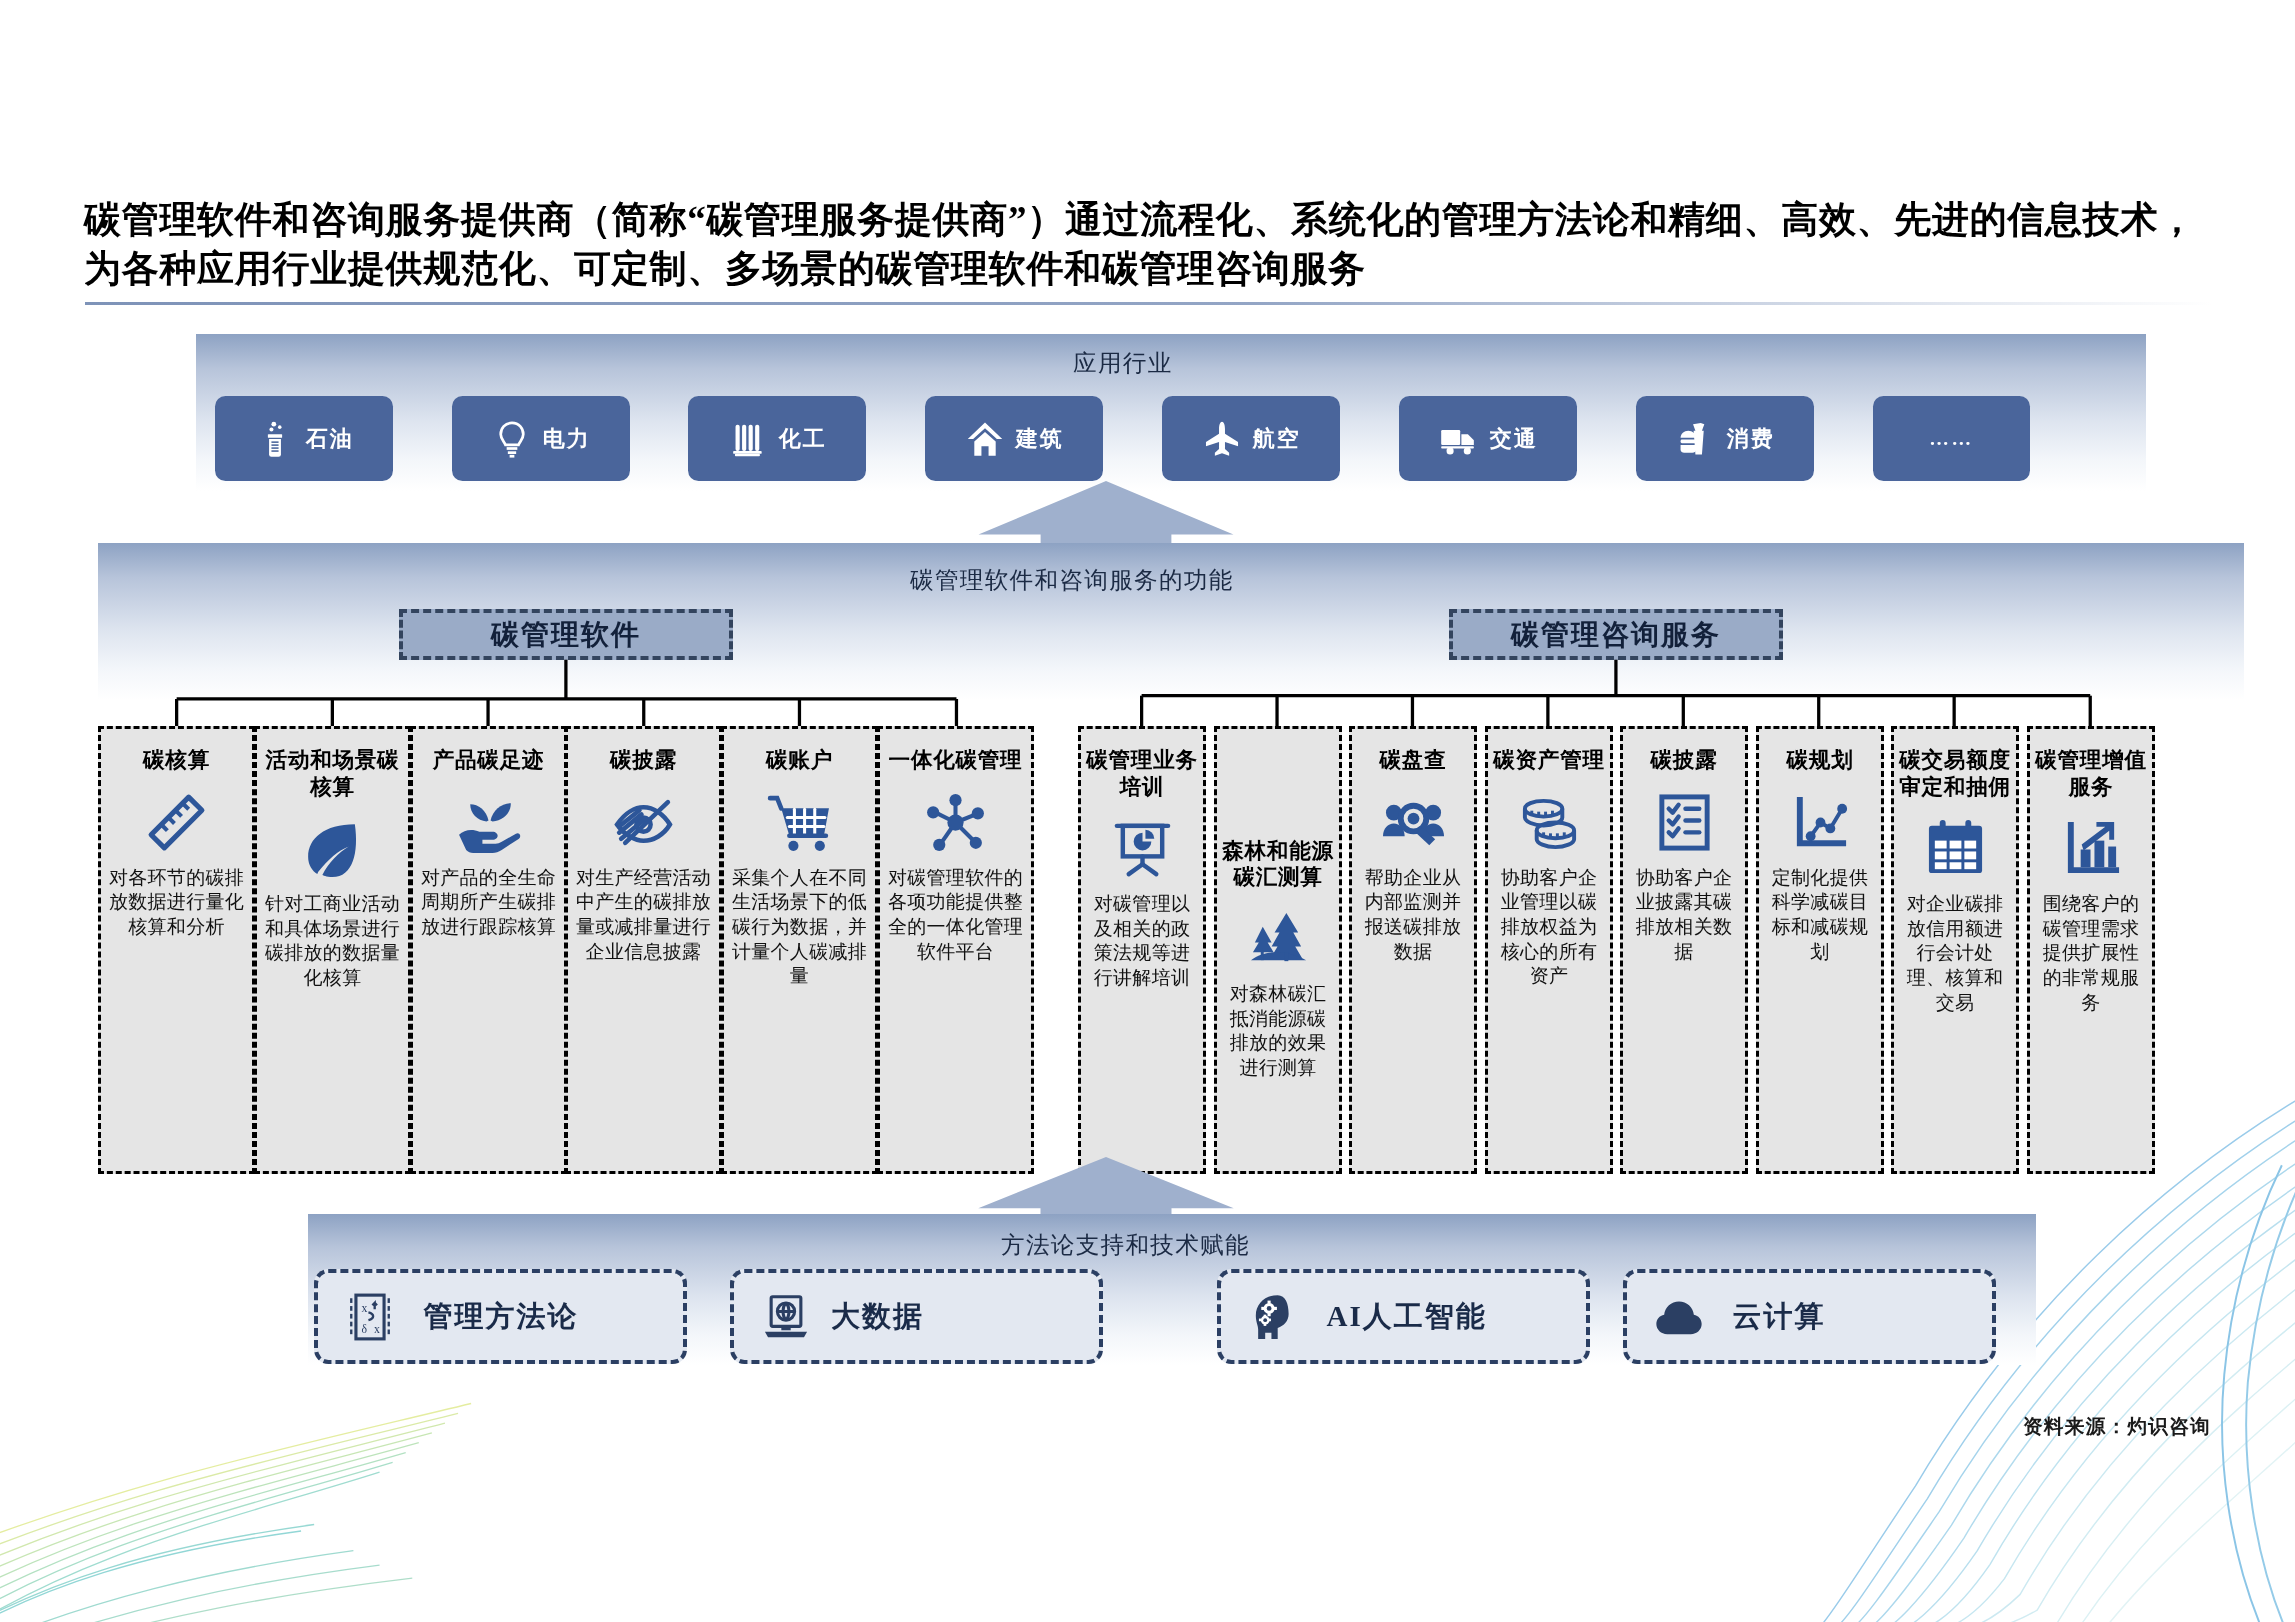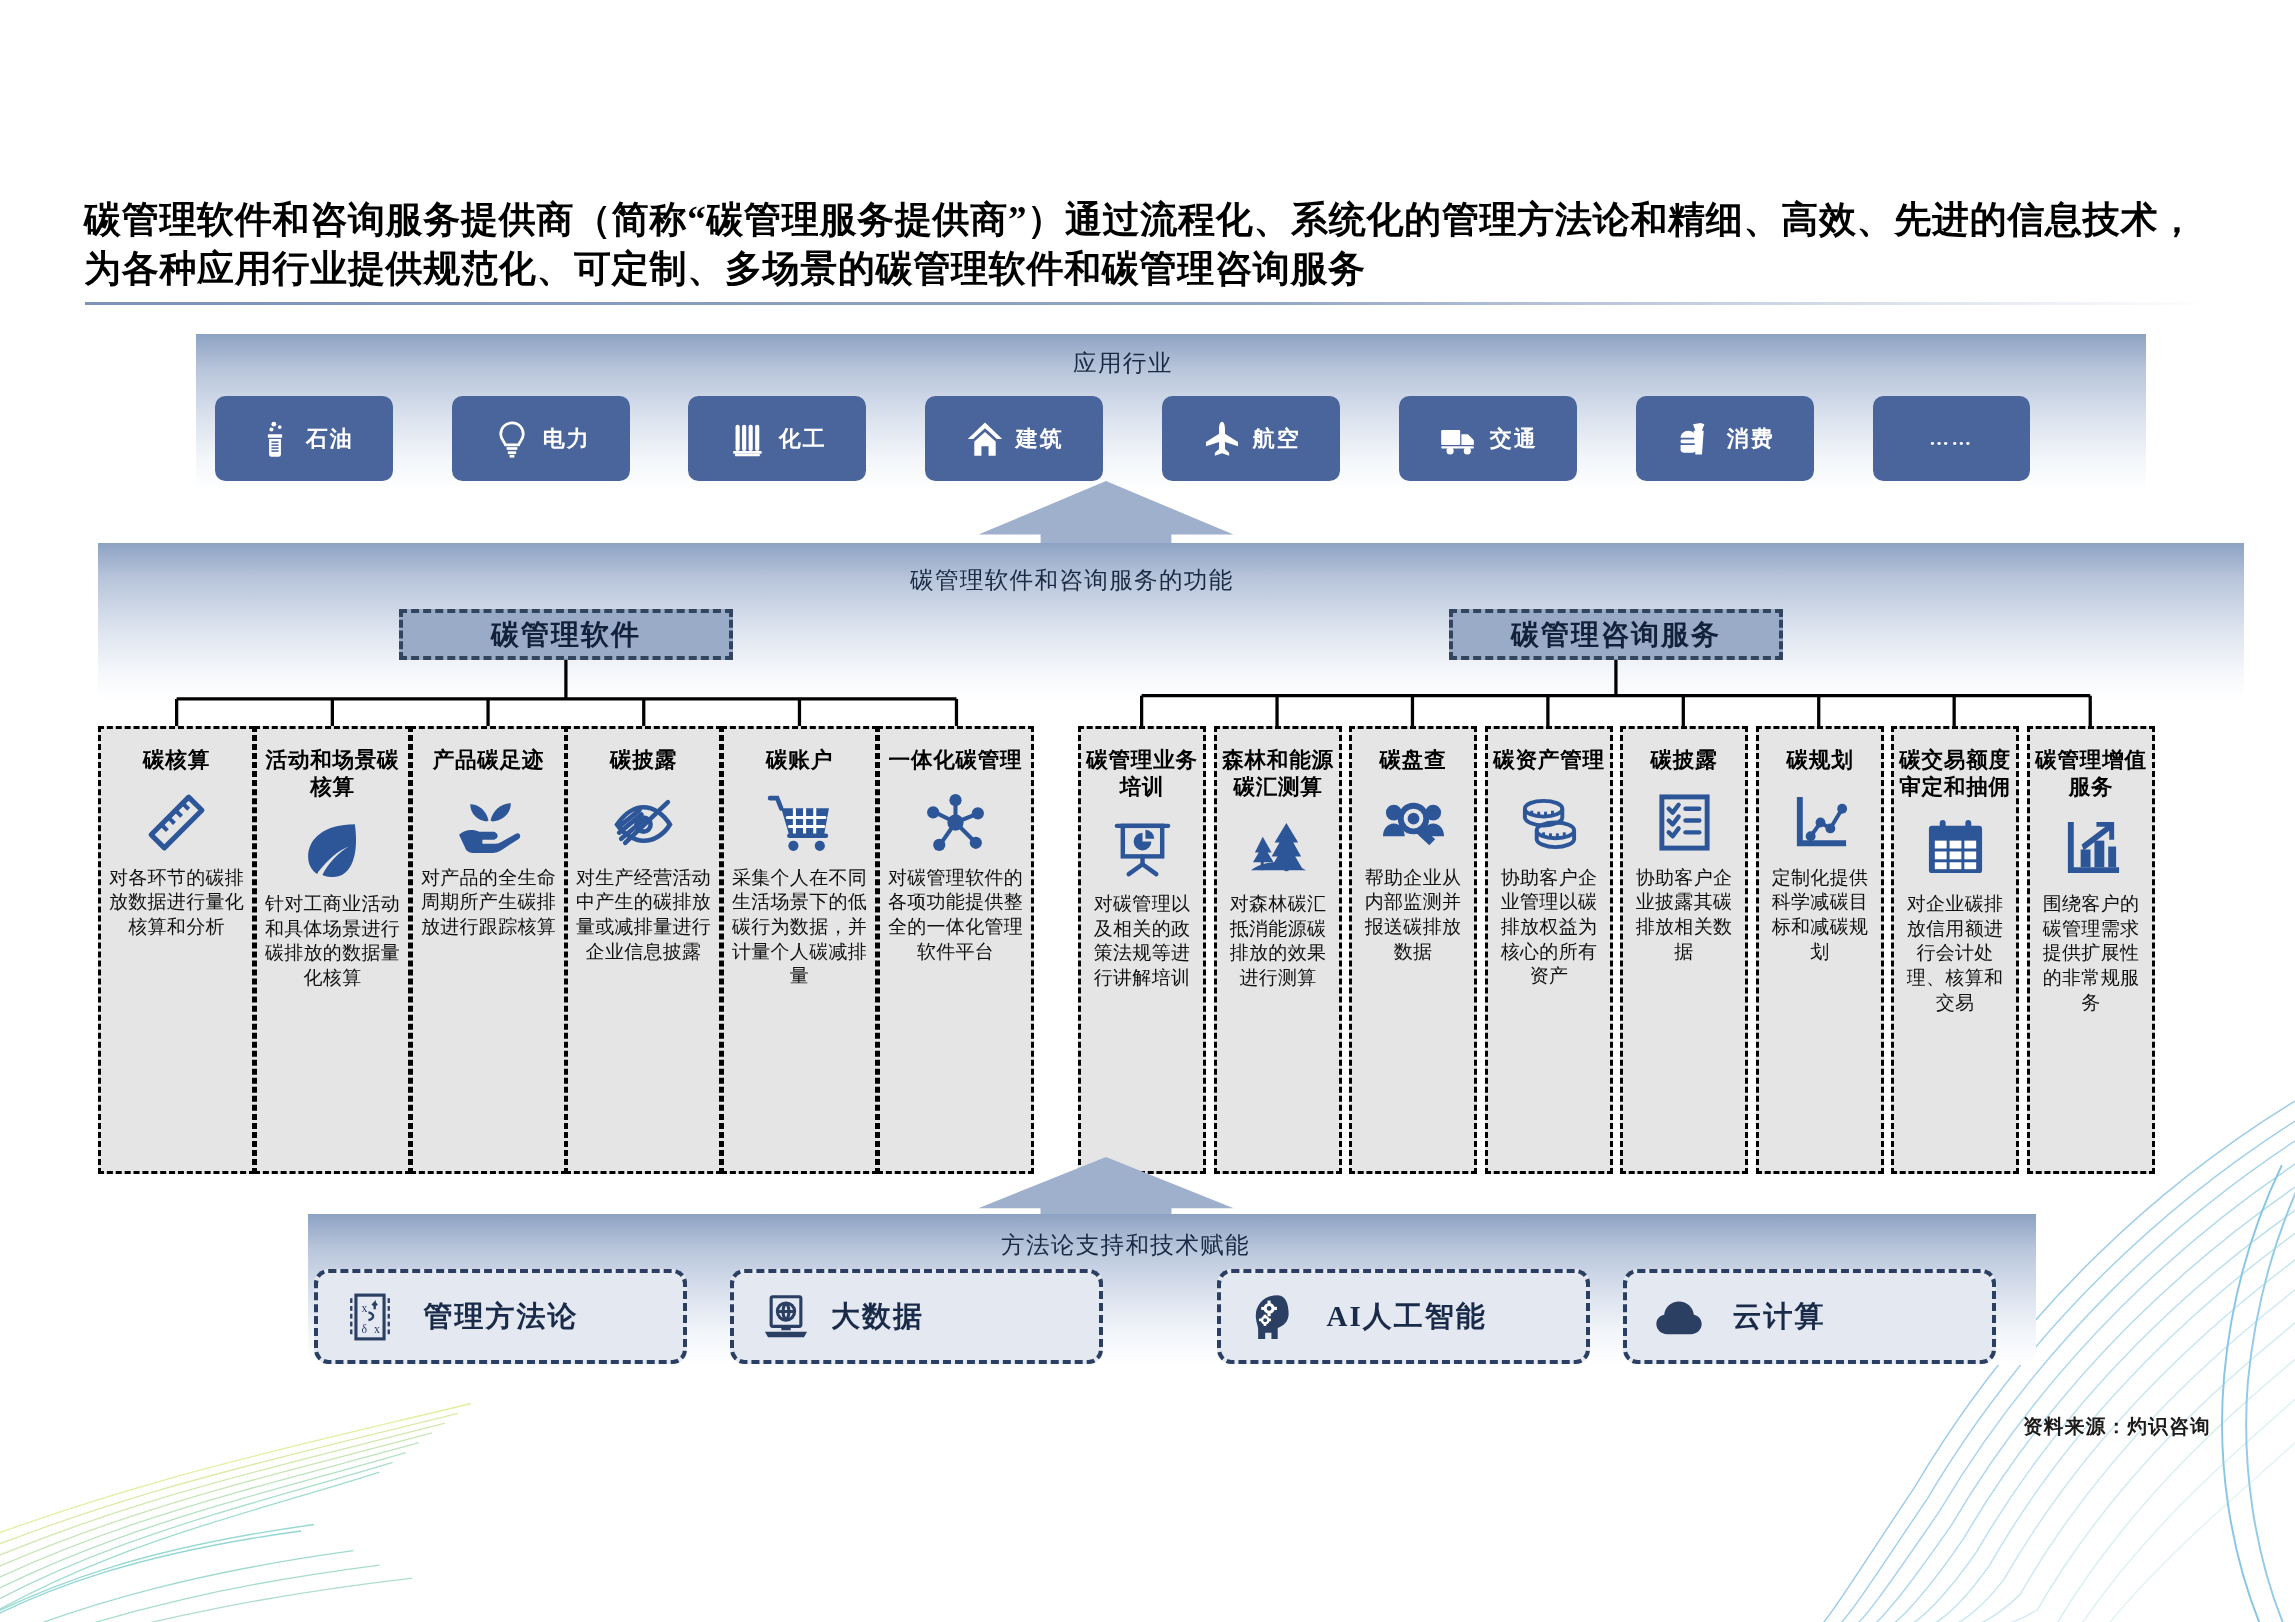--- a/index.html
+++ b/index.html
@@ -398,21 +398,21 @@
       <path d="M32 40 v8"></path>
         <path d="M32 48 L18 58"></path>
         <path d="M32 48 L46 58"></path>
       <path d="M32 16 a9 9 0 1 0 9 9 h-9 Z" fill="#2d5699" stroke="none"></path>
       <path d="M35 13 a9 9 0 0 1 9 9 h-9 Z" fill="#2d5699" stroke="none"></path>
     </svg>
   </div>
   <div class="c-desc">对碳管理以及相关的政策法规等进行讲解培训</div>
 </div>
 
-<div class="card" style="left:1214px;width:128px;">
+<div class="card" style="left:1214px;width:128px;justify-content:center;">
   <div class="c-title">森林和能源碳汇测算</div>
   <div class="c-icon">
     <svg viewBox="0 0 64 64" width="63" height="63" fill="#2d5699">
       <path d="M40 6 L52 26 h-5 l8 14 h-6 l7 12 H24 l7-12 h-6 l8-14 h-5 Z"></path>
       <path d="M16 20 L25 36 h-4 l6 10 H6 l6-10 H8 Z"></path>
       <path d="M4 54 c8-6 16-8 26-8 s20 3 30 8 Z"></path>
       <rect x="38" y="46" width="4" height="9"></rect>
       <rect x="14" y="44" width="3" height="10"></rect>
     </svg>
   </div>

